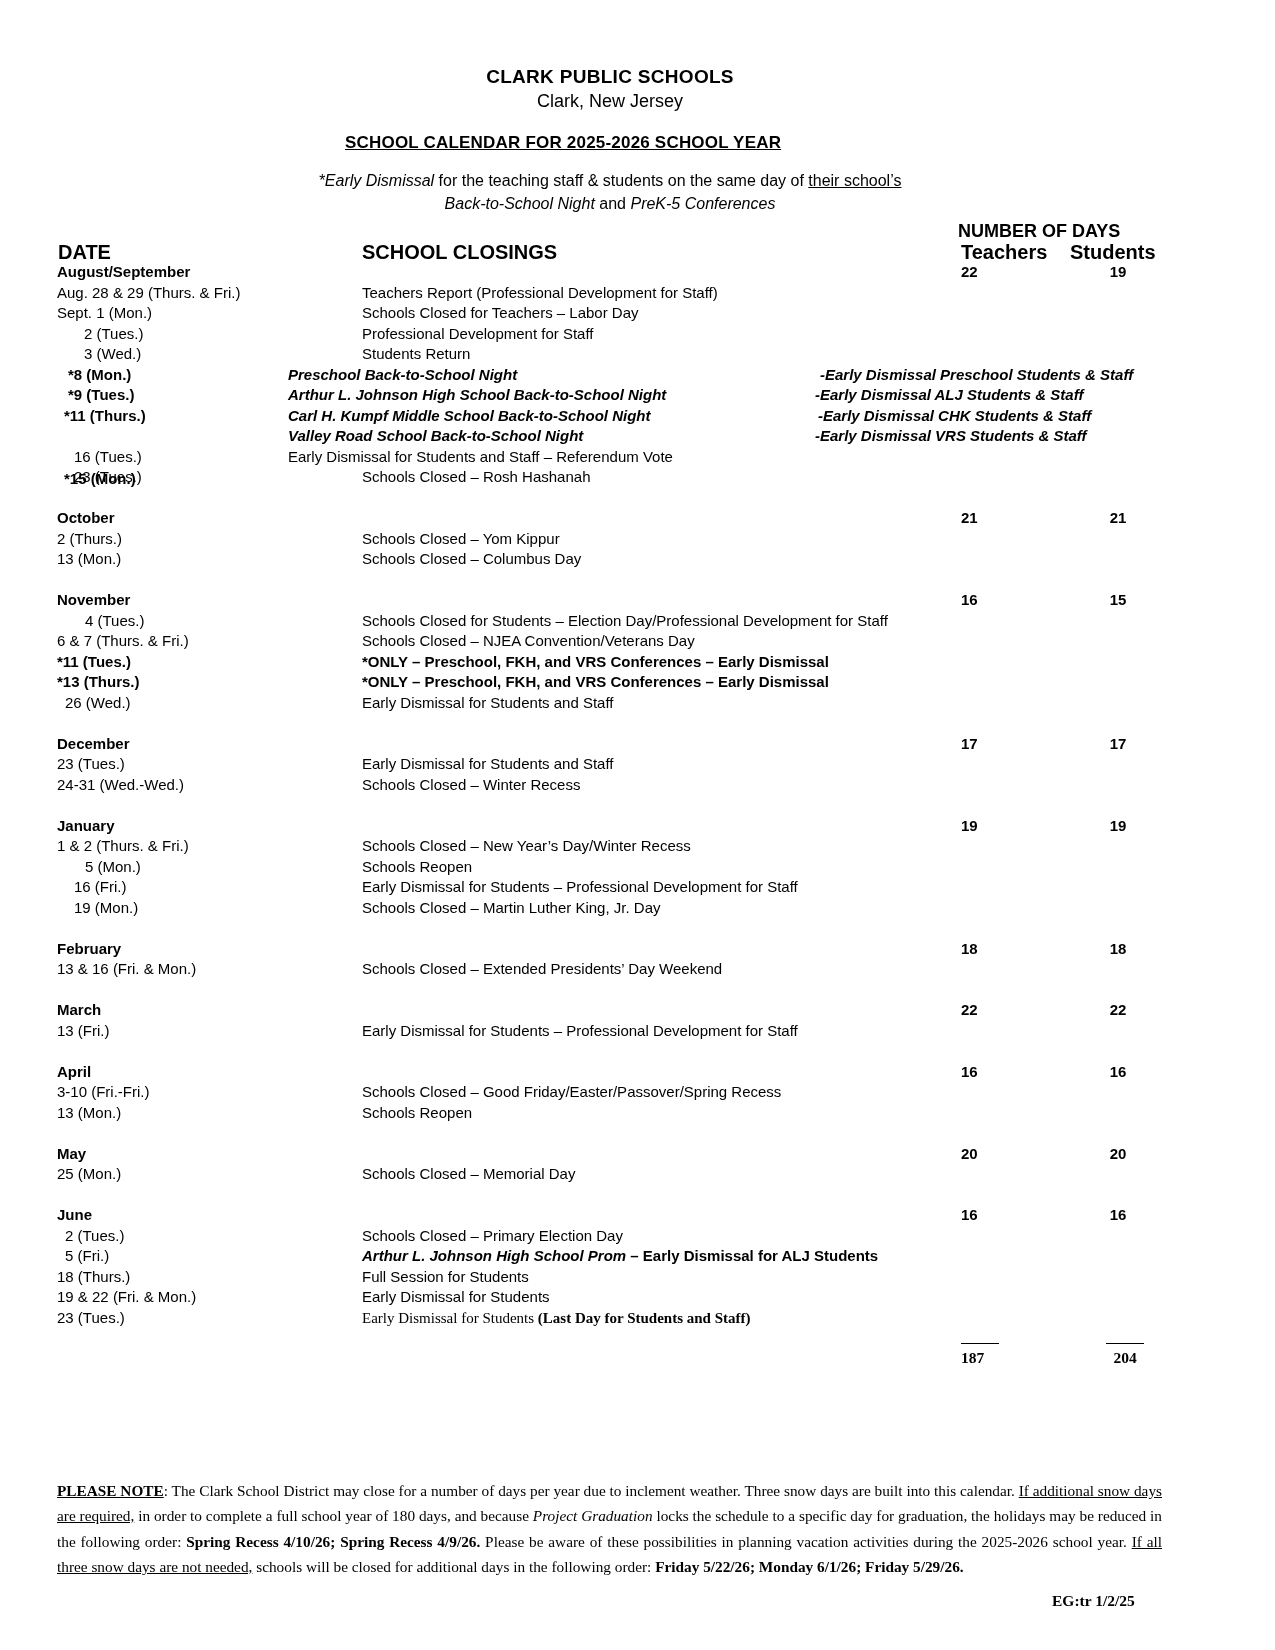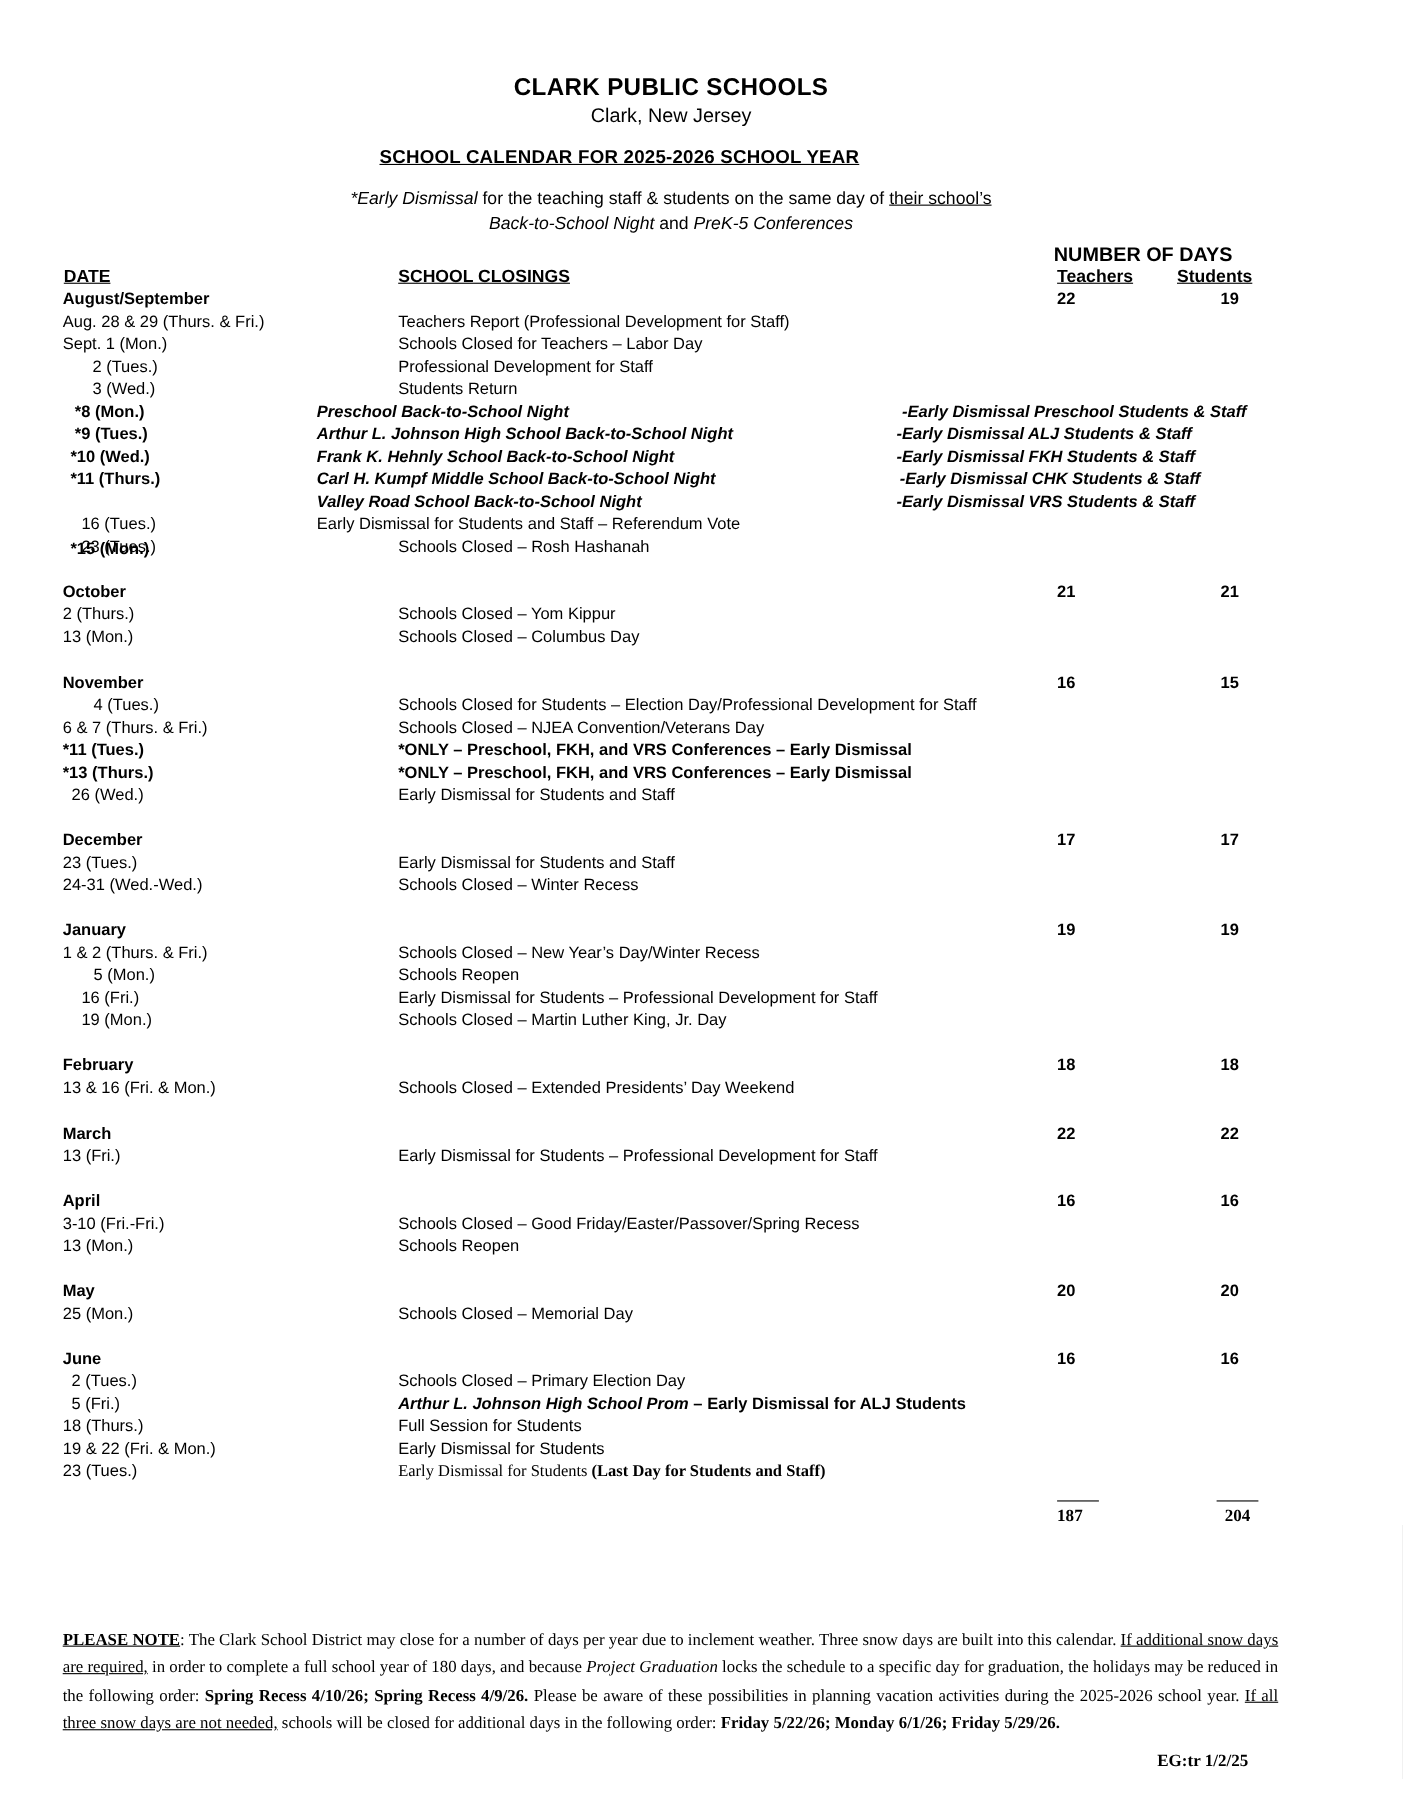--- a/index.html
+++ b/index.html
@@ -3,35 +3,35 @@
 <meta charset="utf-8">
 <style>
   html,body{margin:0;padding:0;background:#e8e8e8;}
   .page{position:relative;width:1275px;height:1650px;background:#ffffff;margin:0 auto;
         font-family:"Liberation Sans",sans-serif;color:#000;overflow:hidden;}
   .b{font-weight:bold;}
   .i{font-style:italic;}
   .u{text-decoration:underline;}
 
   .doc-header{position:absolute;top:66px;left:30px;width:1160px;text-align:center;}
-  .school-name{font-size:22px;font-weight:bold;letter-spacing:.3px;}
+  .school-name{font-size:19px;font-weight:bold;letter-spacing:.3px;}
   .location{font-size:18px;margin-top:3px;}
 
   .cal-title{position:absolute;top:133px;left:345px;font-size:17px;font-weight:bold;
              text-decoration:underline;letter-spacing:.2px;}
 
   .ed-note{position:absolute;left:30px;width:1160px;text-align:center;font-size:16px;}
   .ed-note1{top:172px;}
   .ed-note2{top:195px;}
 
   .cal{position:absolute;top:221px;left:0;width:1275px;font-size:15px;line-height:20.5px;}
   .cal-line{position:relative;height:20.5px;white-space:nowrap;}
   .cal-line>span{position:absolute;top:0;}
   .nod-label{left:958px;font-size:18px;font-weight:bold;}
-  .hdr{font-size:16px;font-weight:bold;text-decoration:underline;}
+  .hdr{font-size:20px;font-weight:bold;}
   .hdr-date{left:58px;}
   .hdr-closings{left:362px;}
   .hdr-teachers{left:961px;}
   .hdr-students{left:1070px;}
 
   .month-section + .month-section{margin-top:20.5px;}
   .month-name{font-weight:bold;}
   .val-t{font-weight:bold;}
   .val-s{width:50px;text-align:center;font-weight:bold;}
   .row-date,.row-closing,.row-note{white-space:nowrap;}
@@ -102,25 +102,20 @@
             <span class="row-date b" style="left: 68px;">*8 (Mon.)</span>
             <span class="row-closing" style="left: 288px;"><span class="b i">Preschool Back-to-School Night</span></span>
             <span class="row-note" style="left: 820px;"><span class="b i">-Early Dismissal Preschool Students &amp; Staff</span></span>
           </div>
           <div class="cal-line">
             <span class="row-date b" style="left: 68px;">*9 (Tues.)</span>
             <span class="row-closing" style="left: 288px;"><span class="b i">Arthur L. Johnson High School Back-to-School Night</span></span>
             <span class="row-note" style="left: 815px;"><span class="b i">-Early Dismissal ALJ Students &amp; Staff</span></span>
           </div>
           <div class="cal-line">
-            <span class="row-date b" style="left: 64px;">*10 (Wed.)</span>
-            <span class="row-closing" style="left: 288px;"><span class="b i">Frank K. Hehnly School Back-to-School Night</span></span>
-            <span class="row-note" style="left: 815px;"><span class="b i">-Early Dismissal FKH Students &amp; Staff</span></span>
-          </div>
-          <div class="cal-line">
             <span class="row-date b" style="left: 64px;">*11 (Thurs.)</span>
             <span class="row-closing" style="left: 288px;"><span class="b i">Carl H. Kumpf Middle School Back-to-School Night</span></span>
             <span class="row-note" style="left: 818px;"><span class="b i">-Early Dismissal CHK Students &amp; Staff</span></span>
           </div>
           <div class="cal-line">
             <span class="row-date b" style="left: 64px; margin-top: 43px;">*15 (Mon.)</span>
             <span class="row-closing" style="left: 288px;"><span class="b i">Valley Road School Back-to-School Night</span></span>
             <span class="row-note" style="left: 815px;"><span class="b i">-Early Dismissal VRS Students &amp; Staff</span></span>
           </div>
           <div class="cal-line">

